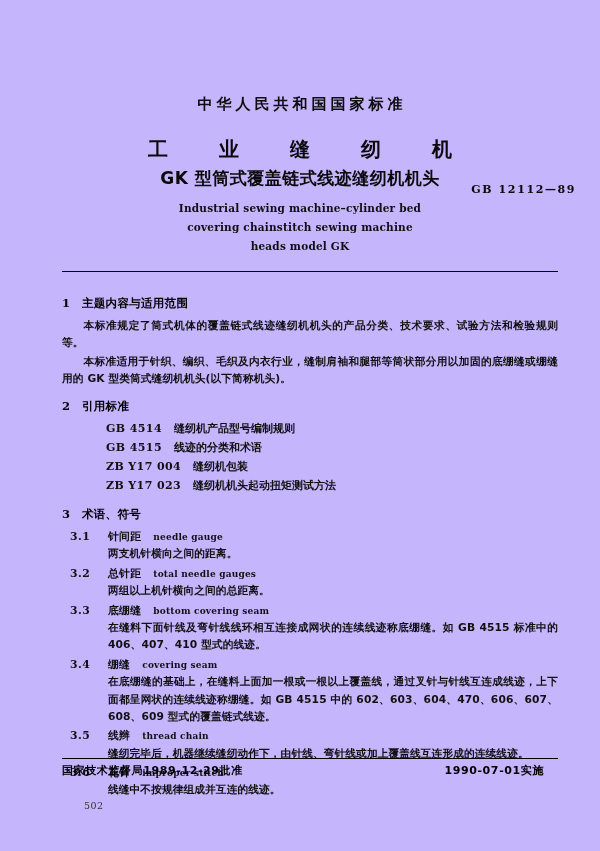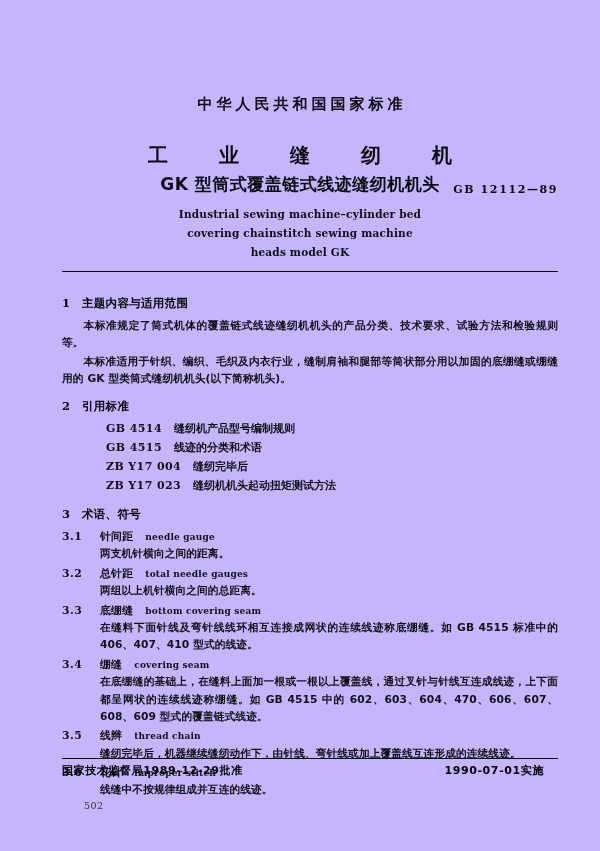--- a/index.html
+++ b/index.html
@@ -34,21 +34,21 @@
   .national-standard-line {
     font-family: "DejaVu Sans", sans-serif;
     font-weight: bold;
     font-size: 15px;
     letter-spacing: 4px;
     color: #0d0d0d;
     padding-left: 4px;
   }
 
   .title-block {
-    margin-top: 30px;
+    margin-top: 24px;
   }
 
   .title-main {
     font-family: "DejaVu Sans", sans-serif;
     font-weight: bold;
     font-size: 20px;
     letter-spacing: 22px;
     padding-left: 22px;
     color: #0a0a0a;
     line-height: 1.15;
@@ -59,21 +59,21 @@
     font-weight: bold;
     font-size: 17px;
     letter-spacing: 0.5px;
     color: #0a0a0a;
     margin-top: 7px;
     line-height: 1.2;
   }
 
   .std-number {
     position: absolute;
-    right: 42px;
+    right: 24px;
     top: 183px;
     font-family: "DejaVu Serif", serif;
     font-weight: bold;
     font-size: 11px;
     letter-spacing: 1.6px;
     color: #0a0a0a;
     white-space: nowrap;
   }
 
   .title-en {
@@ -157,20 +157,21 @@
   }
   .ref-code {
     font-family: "DejaVu Serif", serif;
     font-weight: bold;
     letter-spacing: 0.4px;
   }
   .ref-name { margin-left: 12px; }
 
   .term {
     margin-top: 2px;
+    margin-left: 8px;
   }
   .term-head {
     font-family: "DejaVu Sans", sans-serif;
     font-weight: bold;
     font-size: 10.8px;
     line-height: 1.62;
     color: #111;
     white-space: nowrap;
   }
   .term-head .tnum {
@@ -271,21 +272,21 @@
         <span class="num">2</span><span>引用标准</span>
       </div>
       <ul class="ref-list">
         <li class="ref-item">
           <span class="ref-code">GB 4514</span><span class="ref-name">缝纫机产品型号编制规则</span>
         </li>
         <li class="ref-item">
           <span class="ref-code">GB 4515</span><span class="ref-name">线迹的分类和术语</span>
         </li>
         <li class="ref-item">
-          <span class="ref-code">ZB Y17 004</span><span class="ref-name">缝纫完毕后</span>
+          <span class="ref-code">ZB Y17 004</span><span class="ref-name">缝纫机包装</span>
         </li>
         <li class="ref-item">
           <span class="ref-code">ZB Y17 023</span><span class="ref-name">缝纫机机头起动扭矩测试方法</span>
         </li>
       </ul>
     </div>
 
     <div class="gap-md"></div>
 
     <div>

